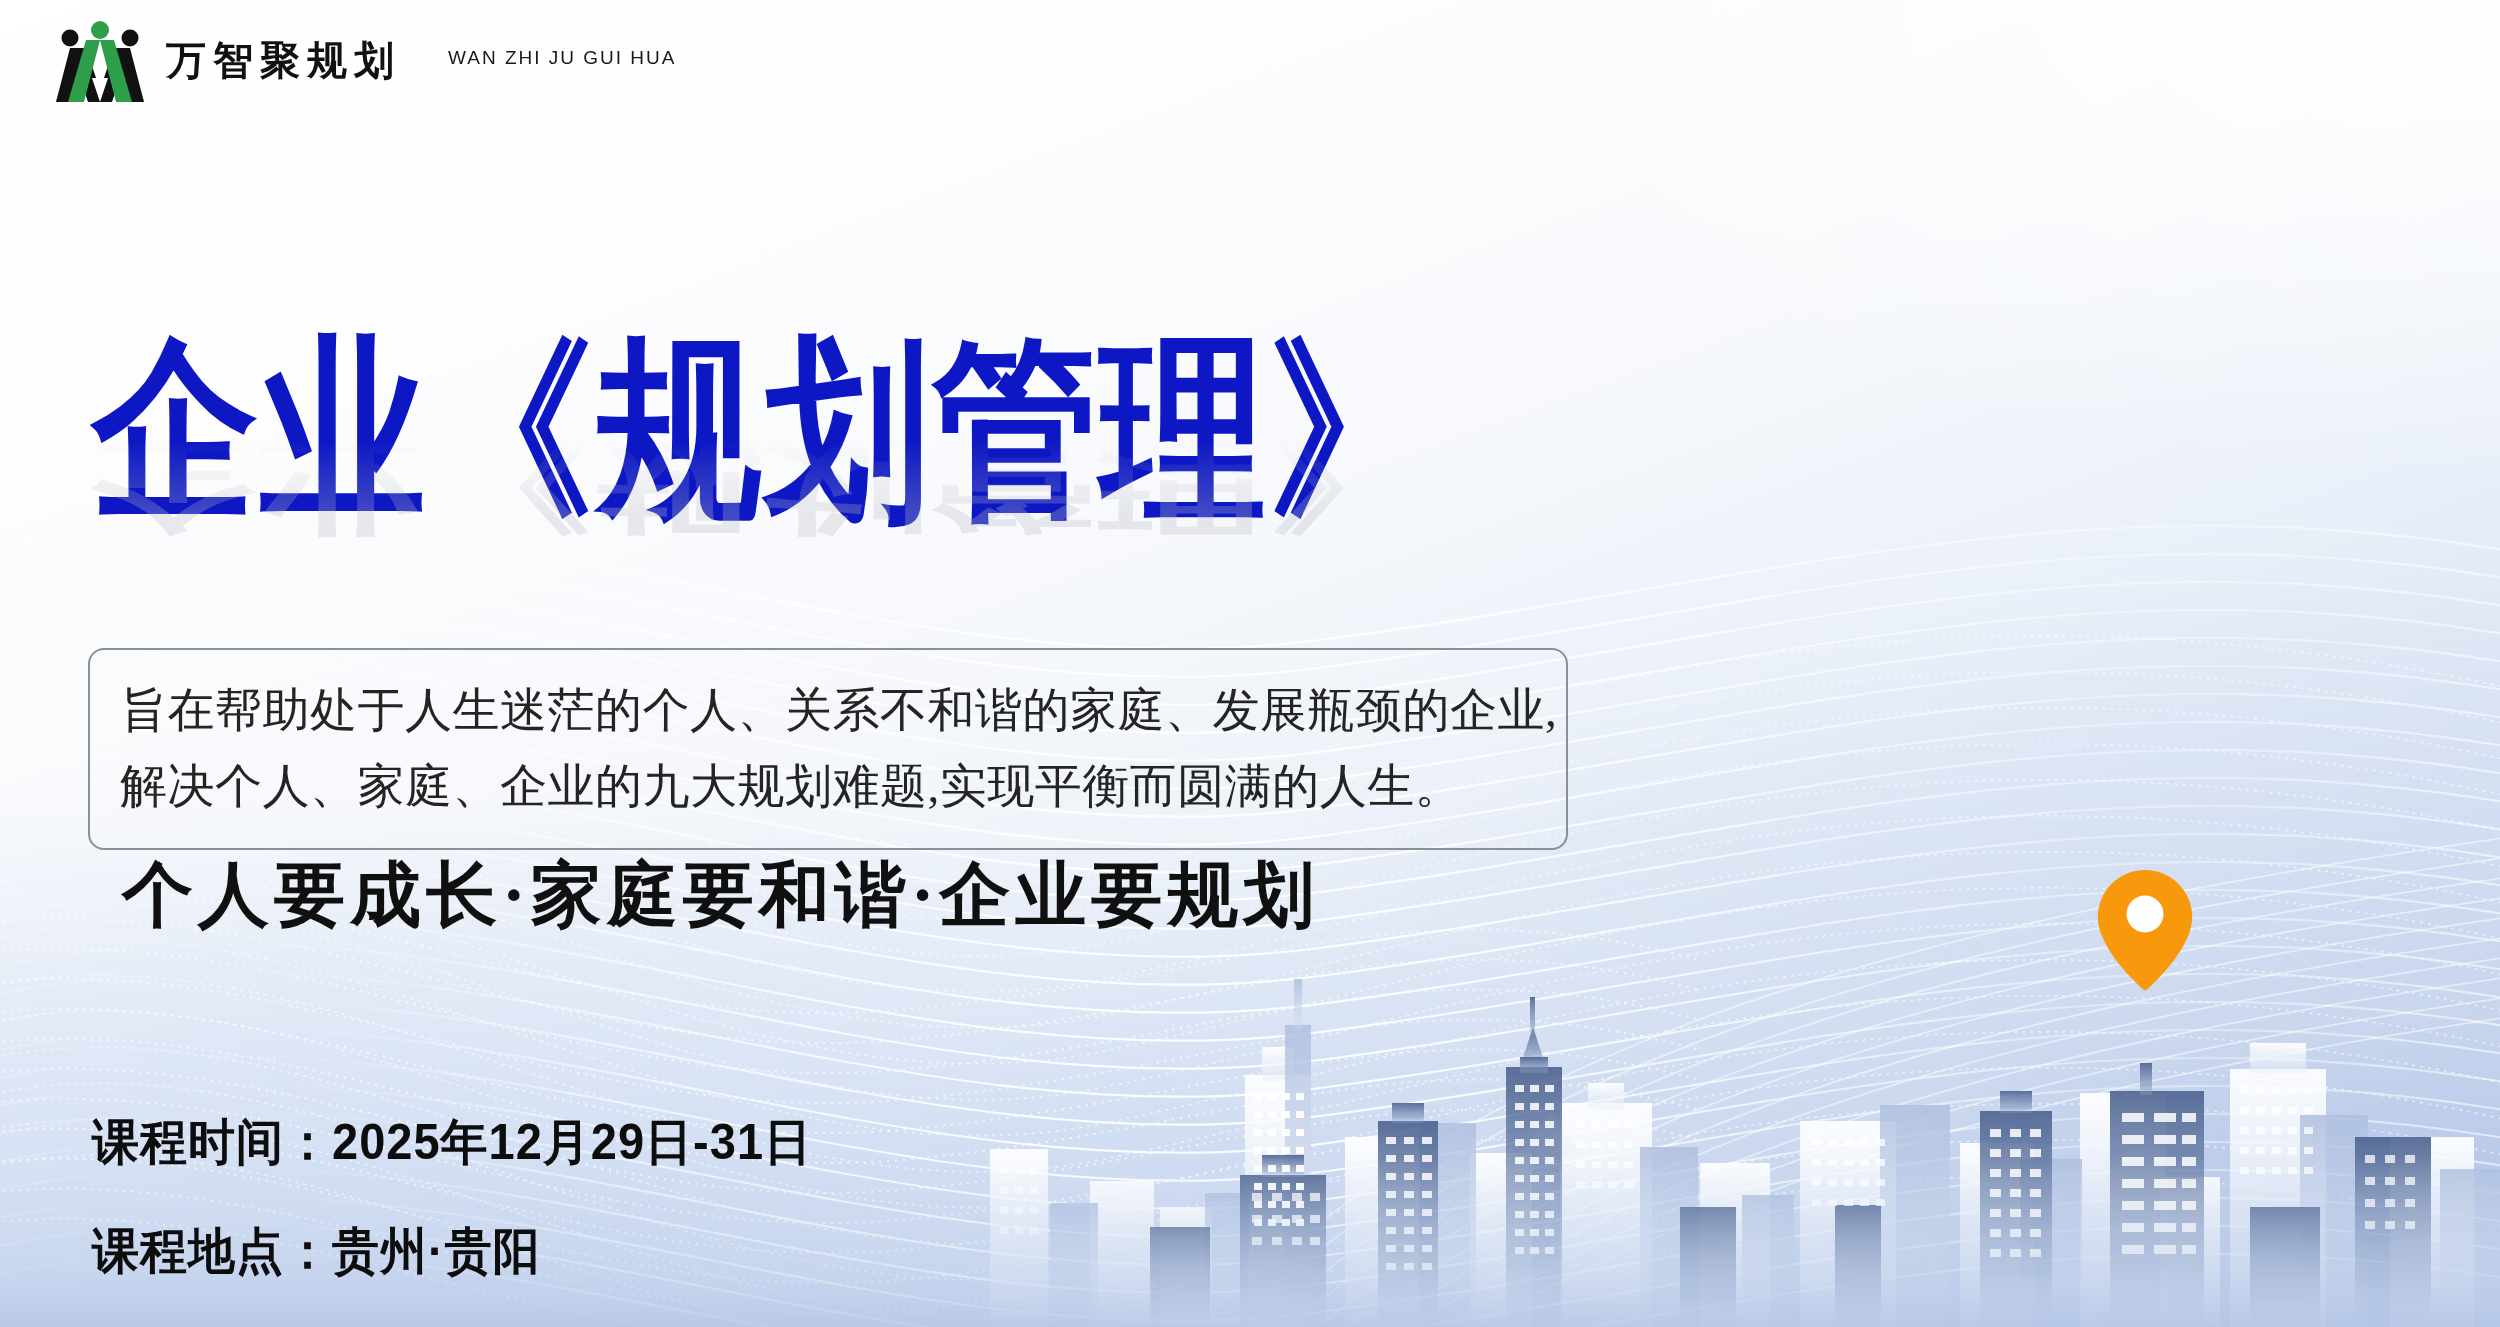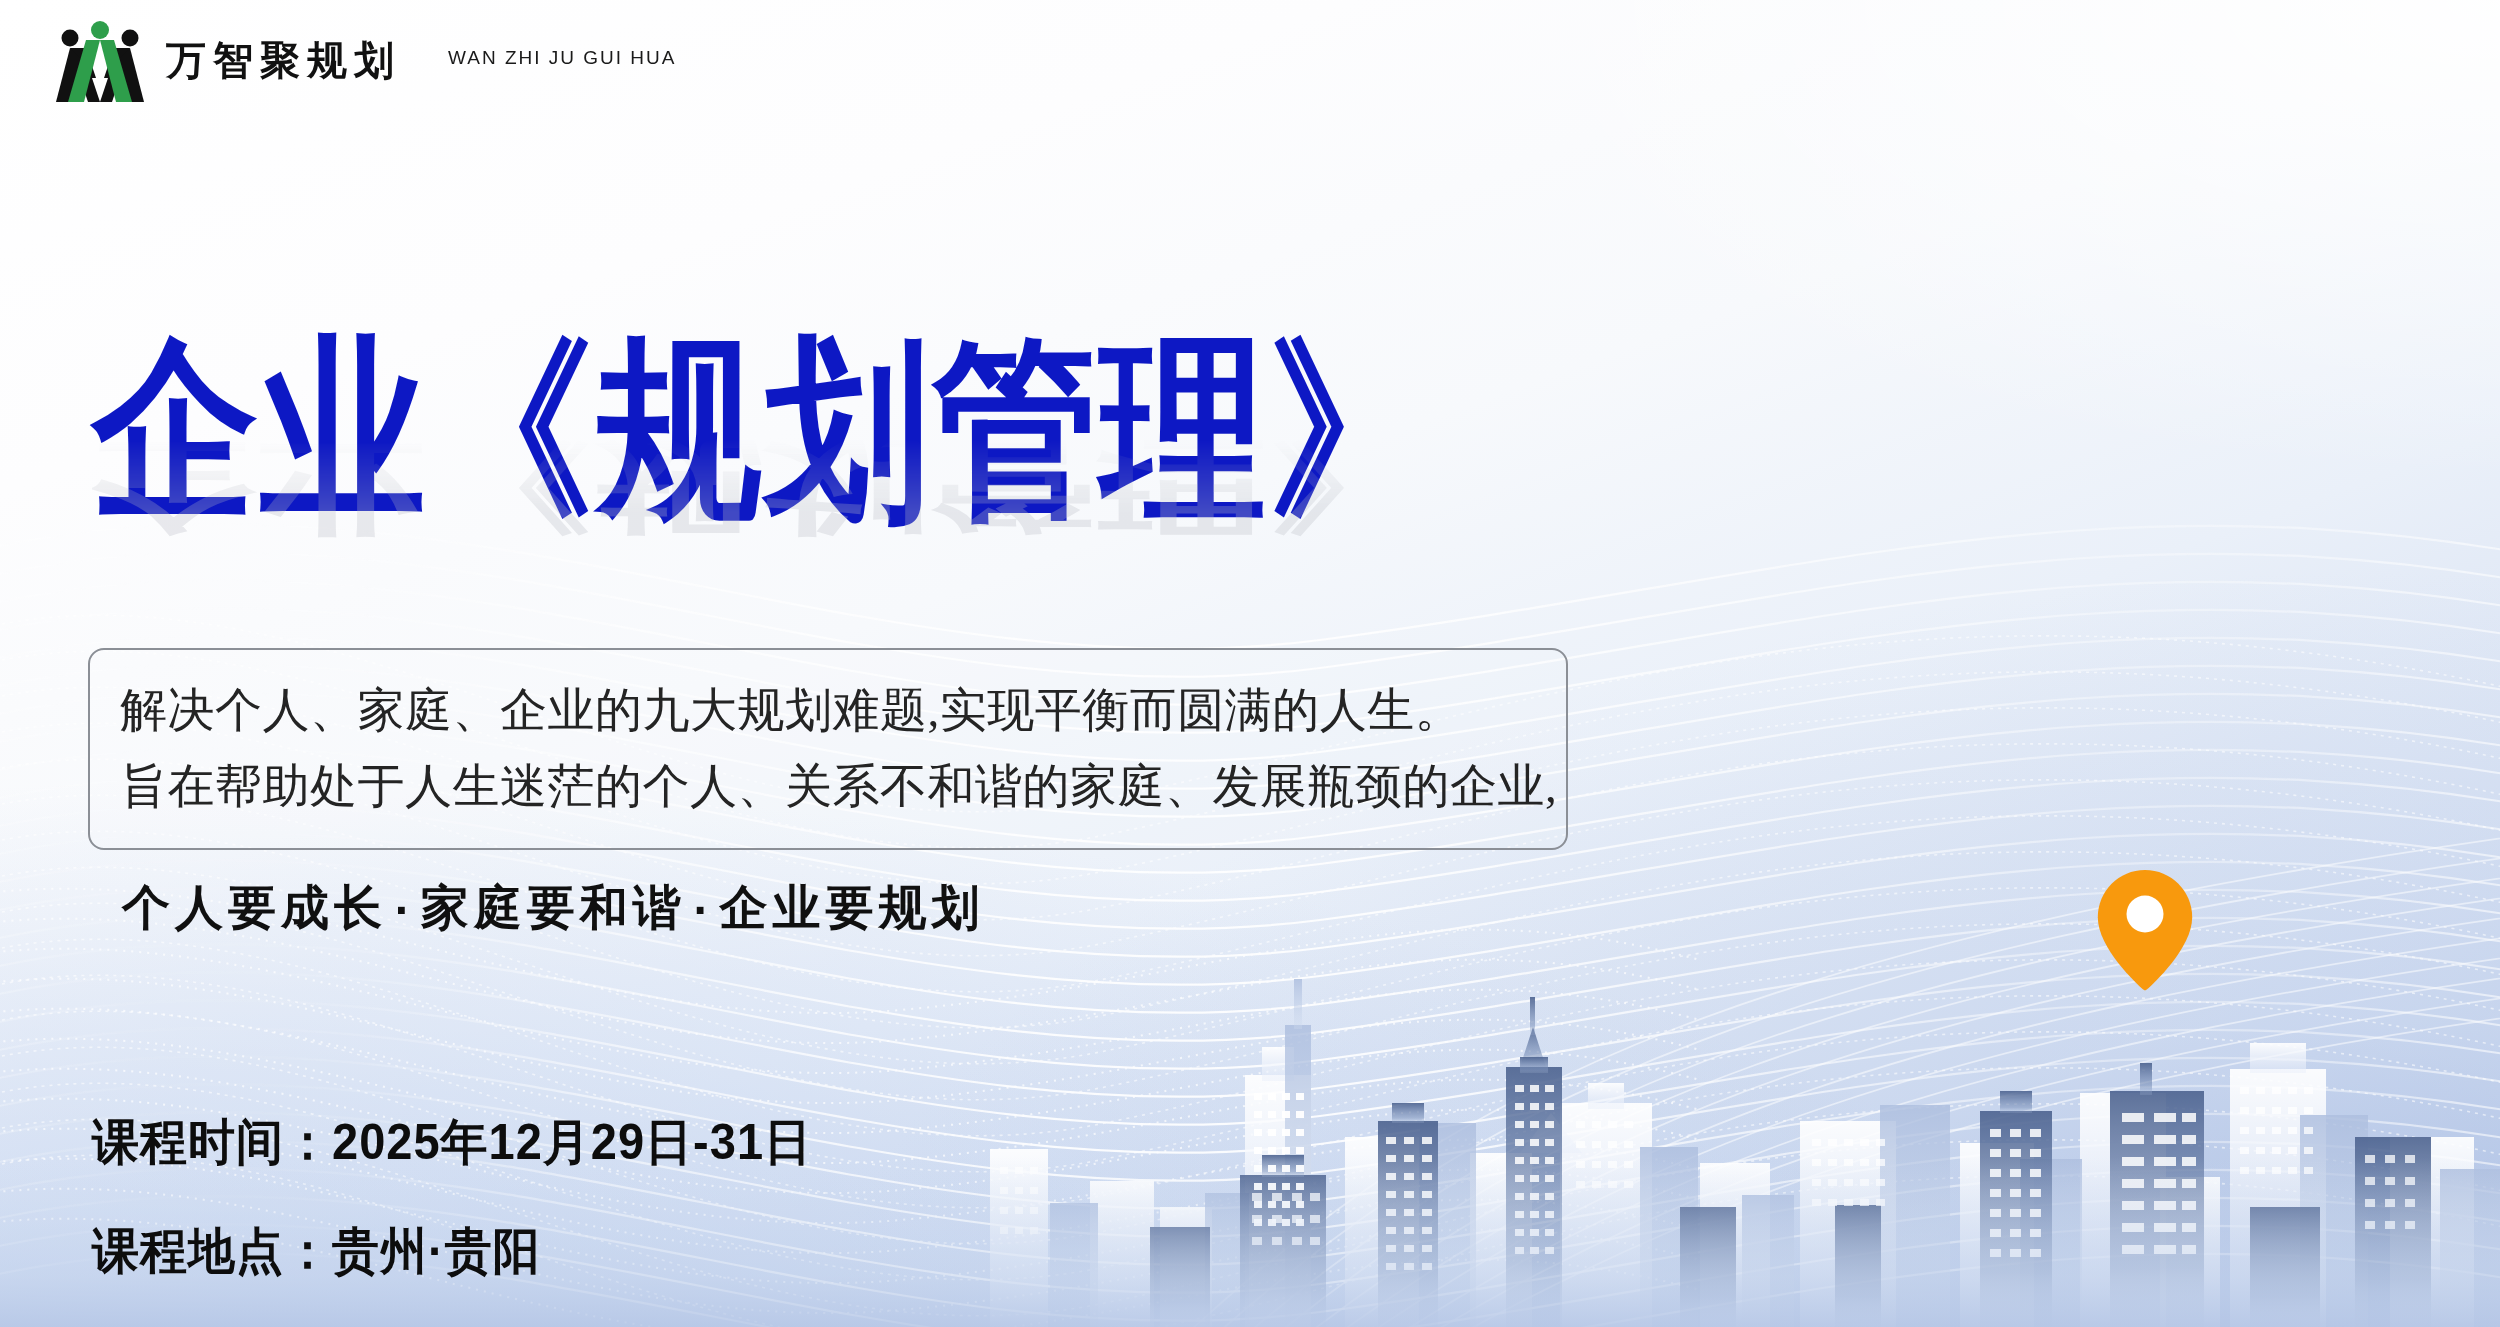--- a/index.html
+++ b/index.html
@@ -73,23 +73,23 @@
     background:rgba(255,255,255,.10);
   }
   .desc-line{
     font-family:"Liberation Serif","DejaVu Serif",serif;
     font-size:47px;color:#242424;line-height:1.62;letter-spacing:.5px;white-space:nowrap;
   }
 
   
   .slogan{
     position:absolute;left:122px;top:848px;
-    font-family:Liberation Mono, monospace;
-    font-size:48px;font-weight:700;color:#101010;
-    letter-spacing:5px;white-space:nowrap;margin-top:28px;
+    font-family:Liberation Serif, serif;
+    font-size:71px;font-weight:700;color:#101010;
+    letter-spacing:5px;white-space:nowrap;
   }
 
   
   .course-info{position:absolute;left:92px;top:1110px;}
   .course-row{
     font-family:"Liberation Sans","DejaVu Sans",sans-serif;
     font-size:47px;font-weight:700;color:#0d0d0d;
     letter-spacing:1px;white-space:nowrap;margin-bottom:46px;
     transform:scaleY(1.05);transform-origin:left top;
   }
@@ -570,22 +570,22 @@
       <span class="logo-en">WAN ZHI JU GUI HUA</span>
     </div>
   </div>
 
   <div class="title-wrap">
     <div class="title">企业《规划管理》</div>
     <div class="title-reflection" aria-hidden="true">企业《规划管理》</div>
   </div>
 
   <div class="desc-box">
+    <div class="desc-line">旨在帮助处于人生迷茫的个人、关系不和谐的家庭、发展瓶颈的企业,</div>
     <div class="desc-line">解决个人、家庭、企业的九大规划难题,实现平衡而圆满的人生。</div>
-    <div class="desc-line">旨在帮助处于人生迷茫的个人、关系不和谐的家庭、发展瓶颈的企业,</div>
   </div>
 
   <div class="slogan">个人要成长·家庭要和谐·企业要规划</div>
 
   <div class="course-info">
     <div class="course-row">课程时间：2025年12月29日-31日</div>
     <div class="course-row">课程地点：贵州·贵阳</div>
   </div>
 
   <div class="location">

